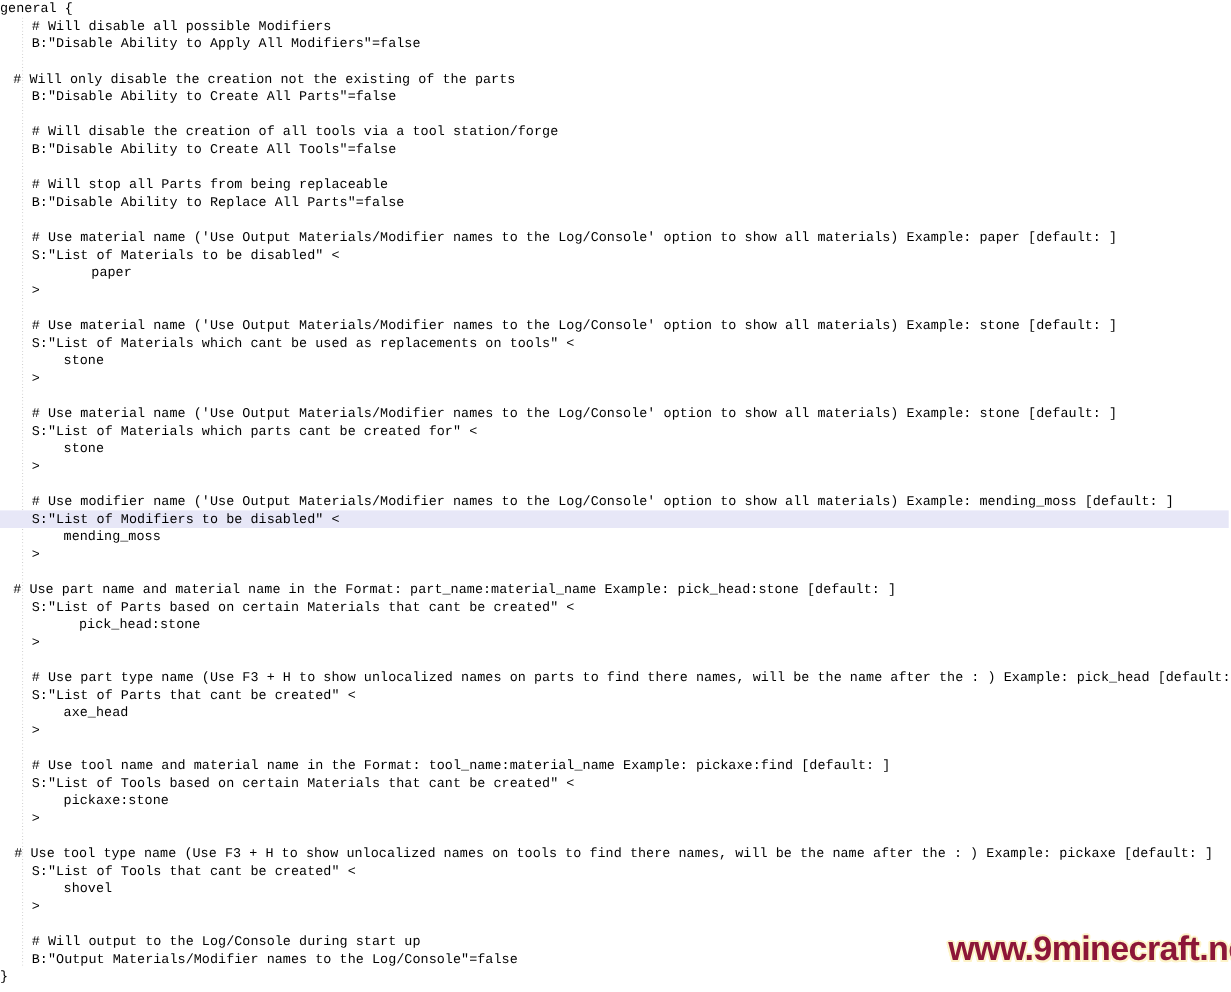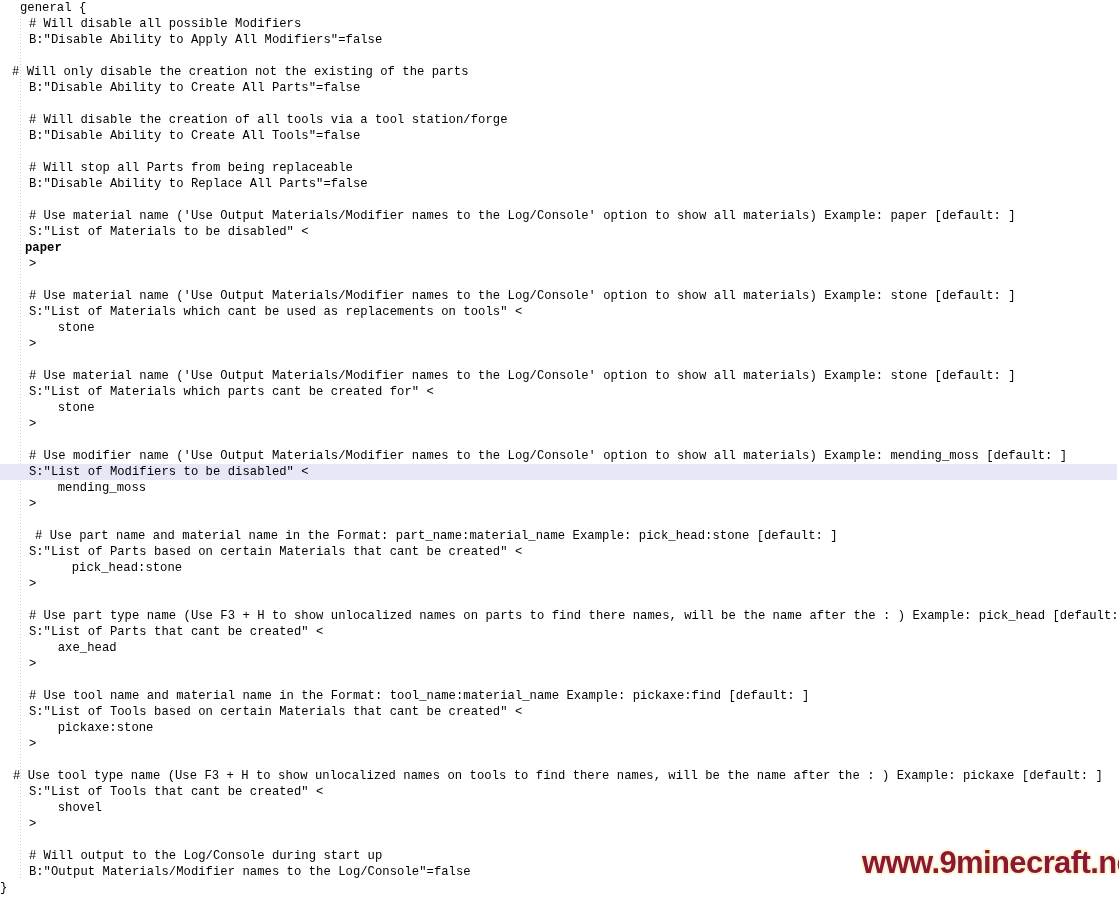--- a/index.html
+++ b/index.html
@@ -77,54 +77,54 @@
       -1.7px  0px   0 #fdf3c8,
        1.7px  0px   0 #fdf3c8;
   }
 </style>
 </head>
 <body>
 
 <div id="editor">
   <div class="guide" style="top:16px; height:862px;"></div>
   <div id="lines" style="position: absolute; left: 0px; top: 0px; padding-top: 0px;">
-      <div class="line"><span class="txt" style="margin-left: 0px; padding-left: 20px;">general {</span></div>
+      <div class="line"><span class="txt" style="margin-left: 0px;">general {</span></div>
       <div class="line"><span class="txt" style="margin-left: 28.88px;"># Will disable all possible Modifiers</span></div>
       <div class="line"><span class="txt" style="margin-left: 28.88px;">B:"Disable Ability to Apply All Modifiers"=false</span></div>
       <div class="line"><span class="txt" style="margin-left: 28.88px;"></span></div>
       <div class="line"><span class="txt" style="margin-left: 12px;"># Will only disable the creation not the existing of the parts</span></div>
       <div class="line"><span class="txt" style="margin-left: 28.88px;">B:"Disable Ability to Create All Parts"=false</span></div>
       <div class="line"><span class="txt" style="margin-left: 28.88px;"></span></div>
       <div class="line"><span class="txt" style="margin-left: 28.88px;"># Will disable the creation of all tools via a tool station/forge</span></div>
       <div class="line"><span class="txt" style="margin-left: 28.88px;">B:"Disable Ability to Create All Tools"=false</span></div>
       <div class="line"><span class="txt" style="margin-left: 28.88px;"></span></div>
       <div class="line"><span class="txt" style="margin-left: 28.88px; text-align: right;"># Will stop all Parts from being replaceable</span></div>
       <div class="line"><span class="txt" style="margin-left: 28.88px;">B:"Disable Ability to Replace All Parts"=false</span></div>
       <div class="line"><span class="txt" style="margin-left: 28.88px;"></span></div>
       <div class="line"><span class="txt" style="margin-left: 28.88px;"># Use material name ('Use Output Materials/Modifier names to the Log/Console' option to show all materials) Example: paper [default: ]</span></div>
       <div class="line"><span class="txt" style="margin-left: 28.88px;">S:"List of Materials to be disabled" &lt;</span></div>
-      <div class="line"><span class="txt" style="margin-left: 25px; font-weight: bold;">paper</span></div>
+      <div class="line"><span class="txt" style="margin-left: 83px;">paper</span></div>
       <div class="line"><span class="txt" style="margin-left: 28.88px;">&gt;</span></div>
       <div class="line"><span class="txt" style="margin-left: 28.88px;"></span></div>
       <div class="line"><span class="txt" style="margin-left: 28.88px;"># Use material name ('Use Output Materials/Modifier names to the Log/Console' option to show all materials) Example: stone [default: ]</span></div>
       <div class="line"><span class="txt" style="margin-left: 28.88px;">S:"List of Materials which cant be used as replacements on tools" &lt;</span></div>
       <div class="line"><span class="txt" style="margin-left: 57.76px;">stone</span></div>
       <div class="line"><span class="txt" style="margin-left: 28.88px;">&gt;</span></div>
       <div class="line"><span class="txt" style="margin-left: 28.88px;"></span></div>
       <div class="line"><span class="txt" style="margin-left: 28.88px;"># Use material name ('Use Output Materials/Modifier names to the Log/Console' option to show all materials) Example: stone [default: ]</span></div>
       <div class="line"><span class="txt" style="margin-left: 28.88px;">S:"List of Materials which parts cant be created for" &lt;</span></div>
       <div class="line"><span class="txt" style="margin-left: 57.76px;">stone</span></div>
       <div class="line"><span class="txt" style="margin-left: 28.88px;">&gt;</span></div>
       <div class="line"><span class="txt" style="margin-left: 28.88px;"></span></div>
       <div class="line"><span class="txt" style="margin-left: 28.88px; text-align: center;"># Use modifier name ('Use Output Materials/Modifier names to the Log/Console' option to show all materials) Example: mending_moss [default: ]</span></div>
       <div class="line highlight"><span class="txt" style="margin-left: 28.88px;">S:"List of Modifiers to be disabled" &lt;</span></div>
       <div class="line"><span class="txt" style="margin-left: 57.76px;">mending_moss</span></div>
       <div class="line"><span class="txt" style="margin-left: 28.88px;">&gt;</span></div>
       <div class="line"><span class="txt" style="margin-left: 28.88px;"></span></div>
-      <div class="line"><span class="txt" style="margin-left: 35px;"># Use part name and material name in the Format: part_name:material_name Example: pick_head:stone [default: ]</span></div>
+      <div class="line"><span class="txt" style="margin-left: 12px;"># Use part name and material name in the Format: part_name:material_name Example: pick_head:stone [default: ]</span></div>
       <div class="line"><span class="txt" style="margin-left: 28.88px;">S:"List of Parts based on certain Materials that cant be created" &lt;</span></div>
       <div class="line"><span class="txt" style="margin-left: 57.76px; padding-left: 14px;">pick_head:stone</span></div>
       <div class="line"><span class="txt" style="margin-left: 28.88px;">&gt;</span></div>
       <div class="line"><span class="txt" style="margin-left: 28.88px;"></span></div>
       <div class="line"><span class="txt" style="margin-left: 28.88px;"># Use part type name (Use F3 + H to show unlocalized names on parts to find there names, will be the name after the : ) Example: pick_head [default: ]</span></div>
       <div class="line"><span class="txt" style="margin-left: 28.88px;">S:"List of Parts that cant be created" &lt;</span></div>
       <div class="line"><span class="txt" style="margin-left: 57.76px;">axe_head</span></div>
       <div class="line"><span class="txt" style="margin-left: 28.88px;">&gt;</span></div>
       <div class="line"><span class="txt" style="margin-left: 28.88px;"></span></div>
       <div class="line"><span class="txt" style="margin-left: 28.88px;"># Use tool name and material name in the Format: tool_name:material_name Example: pickaxe:find [default: ]</span></div>

